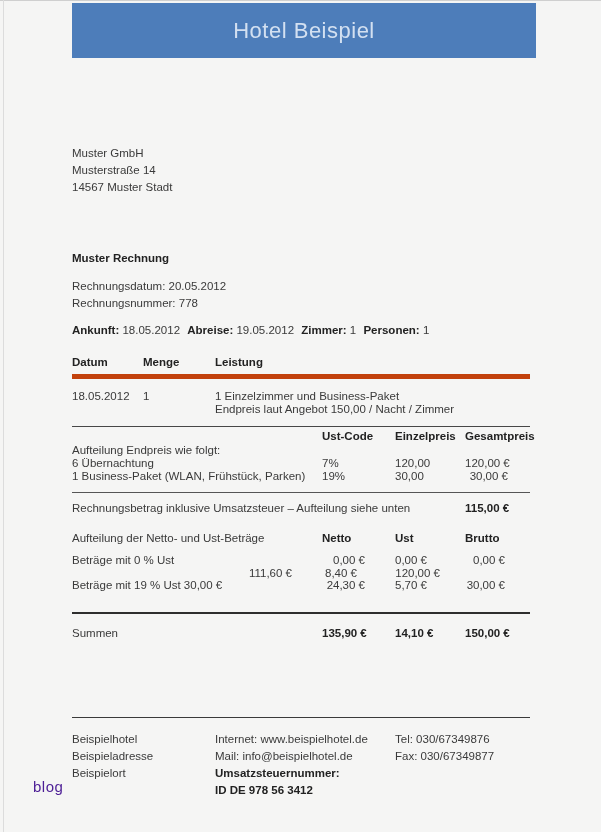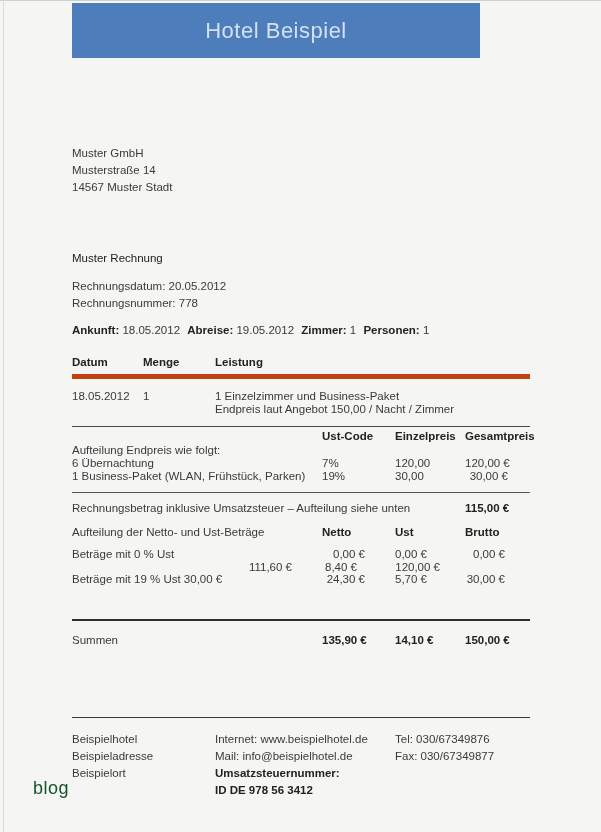--- a/index.html
+++ b/index.html
@@ -10,29 +10,29 @@
     color:#3a3a3a;
     background:#f5f5f4;
     position:relative;
     overflow:hidden;
   }
   .page { position:relative; width:601px; height:832px; background:#f5f5f4; }
   .edge-top  { position:absolute; left:0; top:0; width:601px; height:1px; background:#cfcfcf; }
   .edge-left { position:absolute; left:3px; top:0; width:1px; height:832px; background:#dcdcdc; }
 
   .banner {
-    position:absolute; left:72px; top:3px; width:408px; height:55px;
+    position:absolute; left:72px; top:3px; width:464px; height:55px;
     display:flex; align-items:center; justify-content:center;
     font-size:22px; font-weight:500; letter-spacing:0.5px;
   }
 
   .content { position:absolute; left:72px; top:59px; width:458px; }
 
   .recipient { margin-top:86px; line-height:17px; }
-  .doc-title { margin-top:56px; font-weight:normal; color:#222; }
+  .doc-title { margin-top:56px; font-weight:bold; color:#222; }
   .meta { margin-top:14px; line-height:17px; }
   .stay { margin-top:12px; white-space:nowrap; }
   .stay b { color:#222;margin-top:32px; }
   .stay .pair { margin-right:4px; }
 
   .bold { font-weight:bold; color:#222; }
 
   
   .items { margin-top:20px; }
   .items .hrow {
@@ -50,35 +50,35 @@
   .grid4 { display:grid; grid-template-columns:1fr 73px 70px 65px; line-height:13px; }
   .sectionA { padding-top:3px; padding-bottom:9px; border-bottom:1px solid #555; }
   .sectionA .hdr { font-weight:bold; color:#222; padding-bottom:1px; }
   .cR  { text-align:right; white-space:nowrap; }
   .prC2 { padding-right:22px; }   
   .prA  { padding-right:30px; }   
   .prB  { padding-right:38px; }   
   .prC  { padding-right:25px; }   
 
   .totalline { padding-top:9px; }
-  .vat-title-row { margin-top:11px; }
-  .vat-rows { margin-top:9px; padding-bottom:33px; border-bottom:2px solid #2e2e2e; }
+  .vat-title-row { margin-top:17px; }
+  .vat-rows { margin-top:9px; padding-bottom:20px; border-bottom:2px solid #2e2e2e; }
   .vat-rows .grid4 { line-height:12.5px; }
   .summen { padding-top:13px; }
 
   
   .footer {
     position:absolute; left:72px; top:717px; width:458px;
     border-top:1.5px solid #3a3a3a; padding-top:13px;
   }
   .footer .cols { display:grid; grid-template-columns:143px 180px 1fr; line-height:17px; }
 
   .watermark {
     position:absolute; left:33px; top:778px;
-    color:#14532d; font-size:18px; letter-spacing:0.5px;
+    color:#4c1d95; font-size:15px; letter-spacing:0.5px;
   }
   .nw { white-space:nowrap; }
 </style>
 </head>
 <body>
 
 <div class="page">
   <div class="edge-top"></div>
   <div class="edge-left"></div>
 

